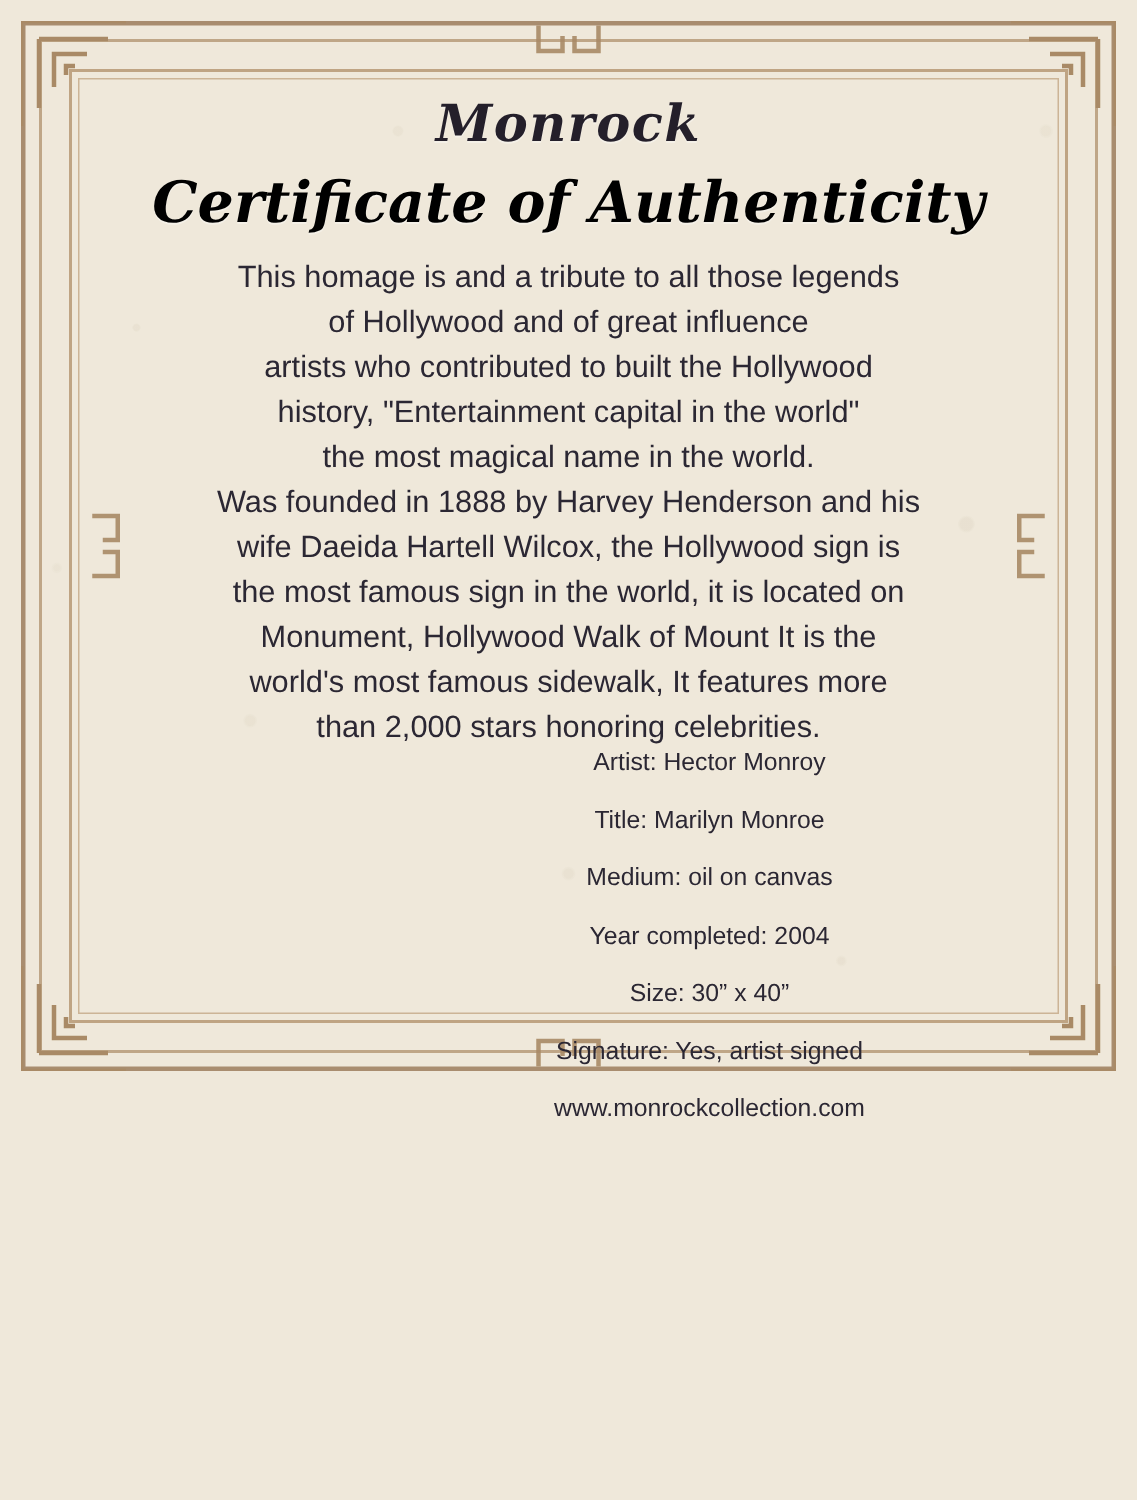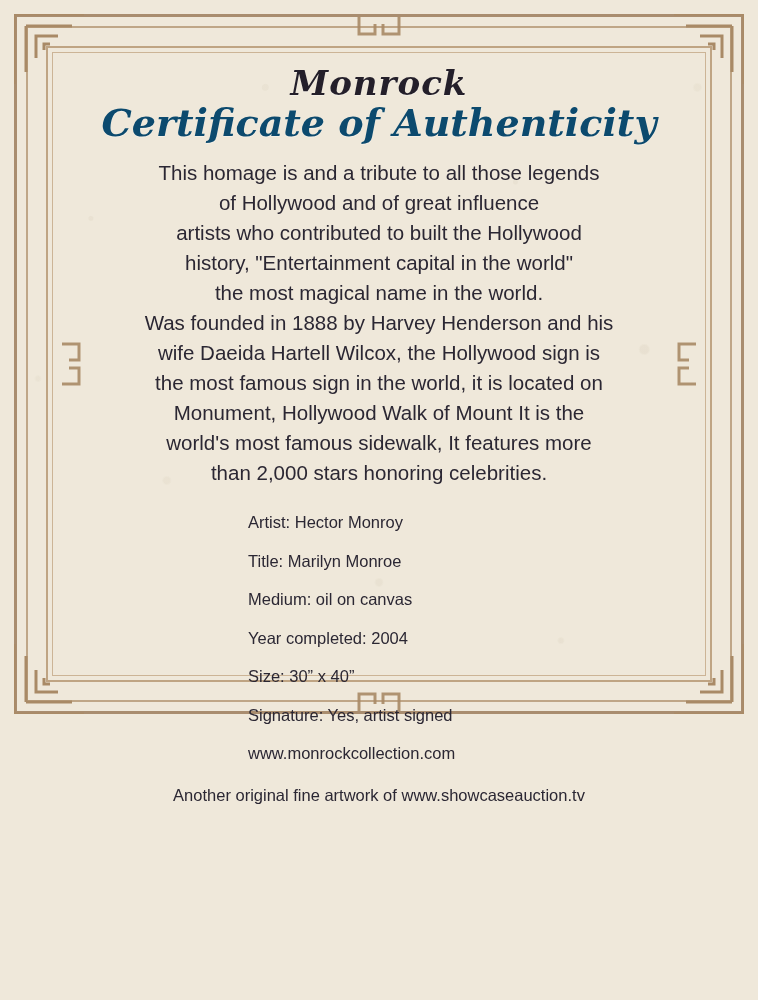--- a/index.html
+++ b/index.html
@@ -115,42 +115,41 @@
     margin-top: 10px;
     line-height: 1;
     text-shadow: 0 1px 0 rgba(255,255,255,0.35);
   }
 
   .coa-title {
     font-family: "DejaVu Serif", serif;
     font-style: italic;
     font-weight: 700;
     font-size: 38px;
-    color: #0c4a6e;
-    margin-top: 4px;
+    color: #000000;
+    margin-top: 16px;
     line-height: 1;
     text-shadow: 0 1px 0 rgba(255,255,255,0.35);
   }
 
   .body-text {
     margin-top: 16px;
     width: 100%;
     text-align: center;
     font-size: 20.5px;
     line-height: 30px;
     color: #2b2733;
   }
   .body-text p { margin: 0; }
 
   .details {
-    margin-top: 26px;
     width: 100%;
     padding-left: 188px;
     box-sizing: border-box;
-    text-align: left;
+    text-align: center;
     font-size: 16.5px;
     line-height: 1;
     color: #2b2733;
   }
   .details .row { margin-bottom: 22px; }
   .details .row:last-child { margin-bottom: 0; }
 
   .footer {
     margin-top: 24px;
     width: 100%;
@@ -265,15 +264,14 @@
     <div class="details">
       <div class="row">Artist: Hector Monroy</div>
       <div class="row">Title: Marilyn Monroe</div>
       <div class="row">Medium: oil on canvas</div>
       <div class="row">Year completed: 2004</div>
       <div class="row">Size: 30” x 40”</div>
       <div class="row">Signature: Yes, artist signed</div>
       <div class="row">www.monrockcollection.com</div>
     </div>
 
-    <div class="footer">Another original fine artwork of www.showcaseauction.tv</div>
   </div>
 </div>
 
 </body></html>

